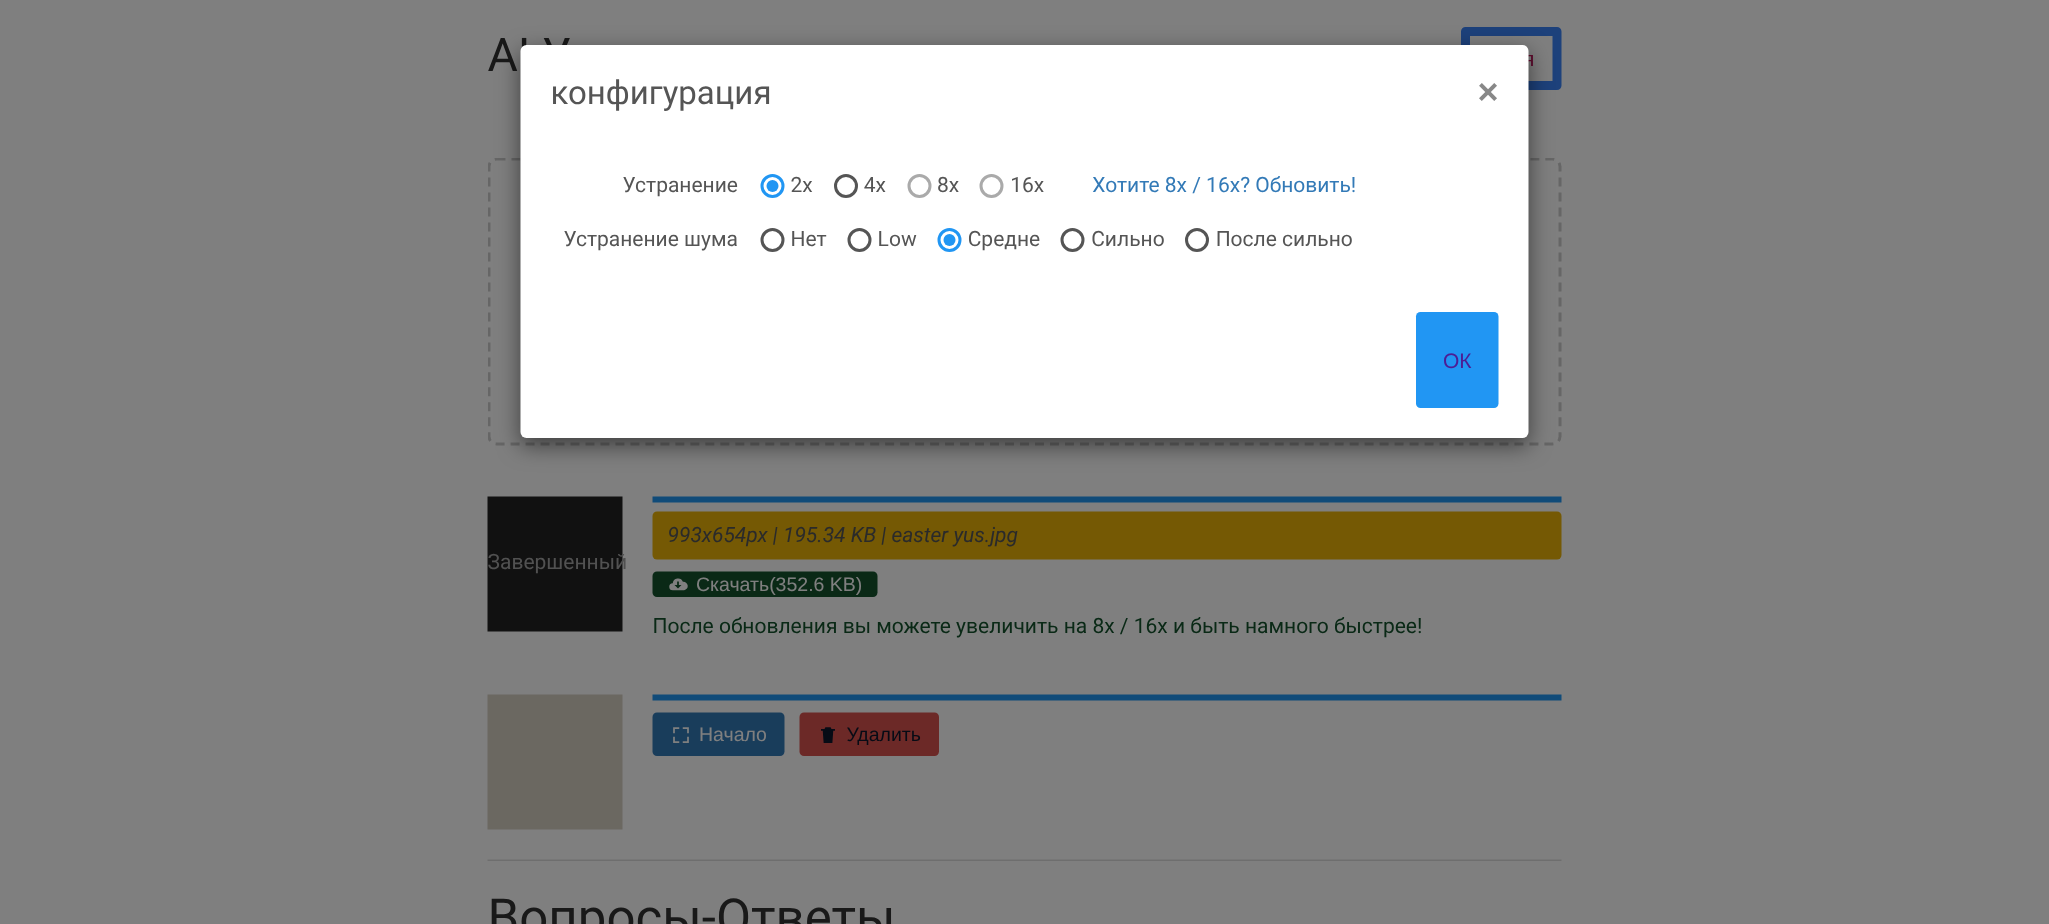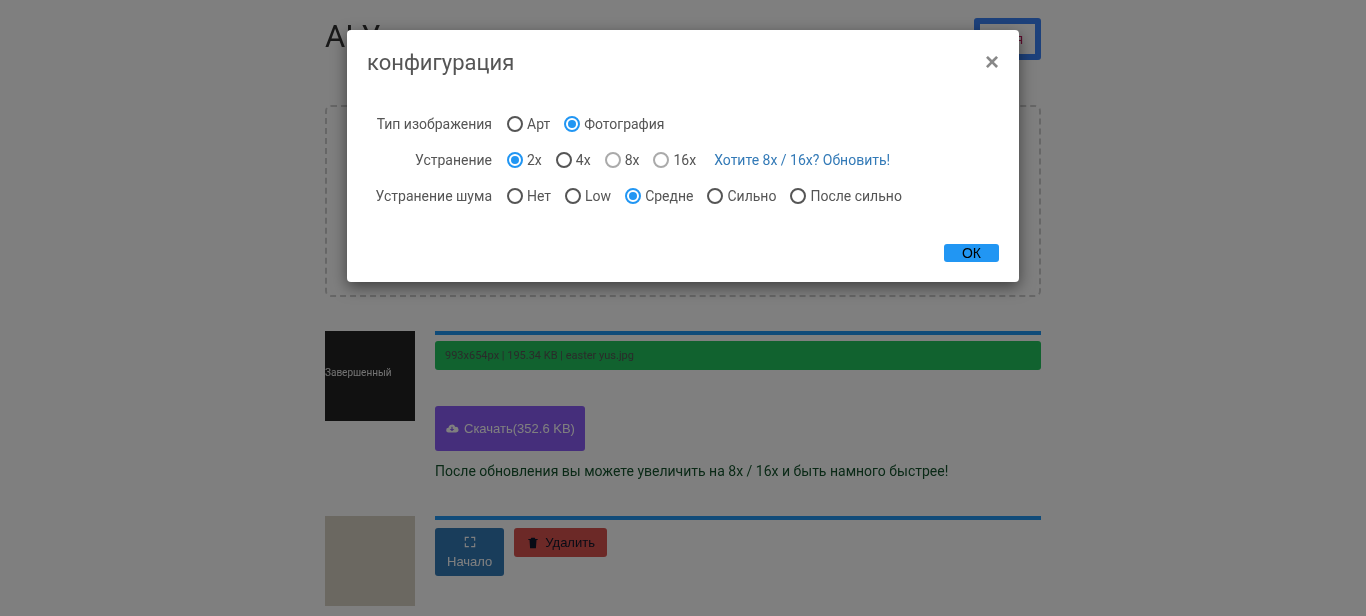--- a/index.html
+++ b/index.html
@@ -4,51 +4,51 @@
 <style>
 * { box-sizing: border-box; margin: 0; padding: 0; }
 body { font-family: -apple-system, BlinkMacSystemFont, "Segoe UI", Roboto, Arial, sans-serif; background: #fff; width: 1366px; height: 616px; overflow: hidden; position: relative; }
 .page-bg { position: absolute; top: 0; left: 0; width: 100%; height: 100%; padding: 0 325px; }
 .title-row { display: flex; justify-content: space-between; align-items: flex-start; margin-top: 18px; }
 .main-title { font-size: 31px; font-weight: 400; color: #333; }
 .config-btn { border: 6px solid #3b82f6; background: #fff; padding: 7px 12px; font-size: 14px; color: #be185d; border-radius: 3px; }
 .dropzone { border: 2px dashed #ccc; border-radius: 6px; height: 192px; margin-top: 45px; }
 .item-row { display: flex; margin-top: 34px; gap: 20px; }
 .thumb { width: 90px; height: 90px; background: #222; position: relative; flex-shrink: 0; }
-.thumb-label { position: absolute; left: 0; top: 36px; color: #e5e5e5; font-size: 10px; }
+.thumb-label { position: absolute; left: 0; top: 36px; color: #a3a3a3; font-size: 14px; }
 .thumb2 { width: 90px; height: 90px; background: #d7d0c2; position: relative; flex-shrink: 0; }
 .item-content { flex: 1; }
 .progress-bar { height: 4px; background: #2196f3; width: 100%; margin-bottom: 6px; }
-.file-info { background: #22c55e; padding: 8px 10px; font-size: 11px; color: #555; border-radius: 3px; }
+.file-info { background: #eab308; padding: 8px 10px; font-size: 14px; color: #555; border-radius: 3px; font-style: italic; }
 .action-row { margin-top: 8px; display: flex; align-items: flex-start; gap: 10px; flex-wrap: wrap; }
-.btn-download { background: #8b5cf6; color: #fff; border: none; padding: 15px 10px; font-size: 13px; border-radius: 3px; display: inline-flex; align-items: center; gap: 5px; margin-top: 28px; }
-.btn-start { background: #337ab7; color: #fff; border: none; padding: 7px 12px; font-size: 13px; border-radius: 3px; display: inline-flex; align-items: center; gap: 5px; flex-direction: column; }
+.btn-download { background: #14532d; color: #fff; border: none; padding: 1px 10px; font-size: 13px; border-radius: 3px; display: inline-flex; align-items: center; gap: 5px; }
+.btn-start { background: #337ab7; color: #fff; border: none; padding: 7px 12px; font-size: 13px; border-radius: 3px; display: inline-flex; align-items: center; gap: 5px; }
 .btn-delete { background: #d9534f; color: #0f172a; border: none; padding: 7px 12px; font-size: 13px; border-radius: 3px; display: inline-flex; align-items: center; gap: 5px; }
 .promo-text { color: #14532d; font-size: 14px; line-height: 1.5; }
 .divider { border: none; border-top: 1px solid #ddd; margin-top: 20px; }
 .faq-title { font-size: 34px; font-weight: 400; color: #333; margin-top: 18px; }
 .overlay { position: absolute; top: 0; left: 0; width: 100%; height: 100%; background: rgba(0,0,0,0.5); }
 .modal { position: absolute; top: 30px; left: 50%; transform: translateX(-50%); width: 672px; background: #fff; border-radius: 4px; box-shadow: 0 5px 15px rgba(0,0,0,0.5); }
 .modal-header { display: flex; justify-content: space-between; align-items: center; padding: 18px 20px 10px 20px; }
 .modal-title { font-size: 22px; color: #555; font-weight: 400; }
 .close-x { font-size: 24px; color: #888; cursor: pointer; font-weight: bold; background: none; border: none; }
 .modal-body { padding: 10px 20px 20px 20px; }
 .form-row { display: flex; align-items: center; margin: 20px 0; }
 .form-label { width: 140px; text-align: right; font-size: 14px; color: #555; padding-right: 15px; flex-shrink: 0; }
 .form-options { display: flex; align-items: center; gap: 4px; flex-wrap: wrap; }
 .radio-opt { display: inline-flex; align-items: center; gap: 4px; margin-right: 10px; }
 .radio-circle { width: 16px; height: 16px; border: 2px solid #555; border-radius: 50%; display: inline-flex; align-items: center; justify-content: center; flex-shrink: 0; }
 .radio-circle.selected { border-color: #2196f3; }
 .radio-dot { width: 8px; height: 8px; background: #2196f3; border-radius: 50%; display: none; }
 .radio-circle.selected .radio-dot { display: block; }
 .radio-circle.disabled { border-color: #aaa; }
 .radio-label { font-size: 14px; color: #555; }
-.upgrade-link { color: #337ab7; font-size: 14px; margin-left: 4px; }
+.upgrade-link { color: #337ab7; font-size: 14px; margin-left: 18px; }
 .modal-footer { padding: 0 20px 20px 20px; display: flex; justify-content: flex-end; }
-.btn-ok { background: #2196f3; color: #000000; border: none; padding: 1px 18px; font-size: 14px; border-radius: 3px; cursor: pointer; }
+.btn-ok { background: #2196f3; color: #4c1d95; border: none; padding: 24px 18px; font-size: 14px; border-radius: 3px; cursor: pointer; }
 .icon-svg { width: 14px; height: 14px; fill: currentColor; }
 </style>
 </head>
 <body>
 
 <div class="page-bg">
   <div class="title-row">
     <h1 class="main-title">AI У</h1>
     <button class="config-btn">ация</button>
   </div>
@@ -100,35 +100,20 @@
 
 <div class="overlay"></div>
 
 <div class="modal">
   <div class="modal-header">
     <h3 class="modal-title">конфигурация</h3>
     <button class="close-x">×</button>
   </div>
   <div class="modal-body">
 
-    <div class="form-row">
-      <div class="form-label">Тип изображения</div>
-      <div class="form-options">
-        <label class="radio-opt">
-          <span class="radio-circle"></span>
-          <span class="radio-label">Арт</span>
-        </label>
-        <label class="radio-opt">
-          <span class="radio-circle selected">
-              <span class="radio-dot"></span>
-            </span>
-          <span class="radio-label">Фотография</span>
-        </label>
-      </div>
-    </div>
 
     <div class="form-row">
       <div class="form-label">Устранение</div>
       <div class="form-options">
         <label class="radio-opt">
           <span class="radio-circle selected">
               <span class="radio-dot"></span>
             </span>
           <span class="radio-label">2x</span>
         </label>

